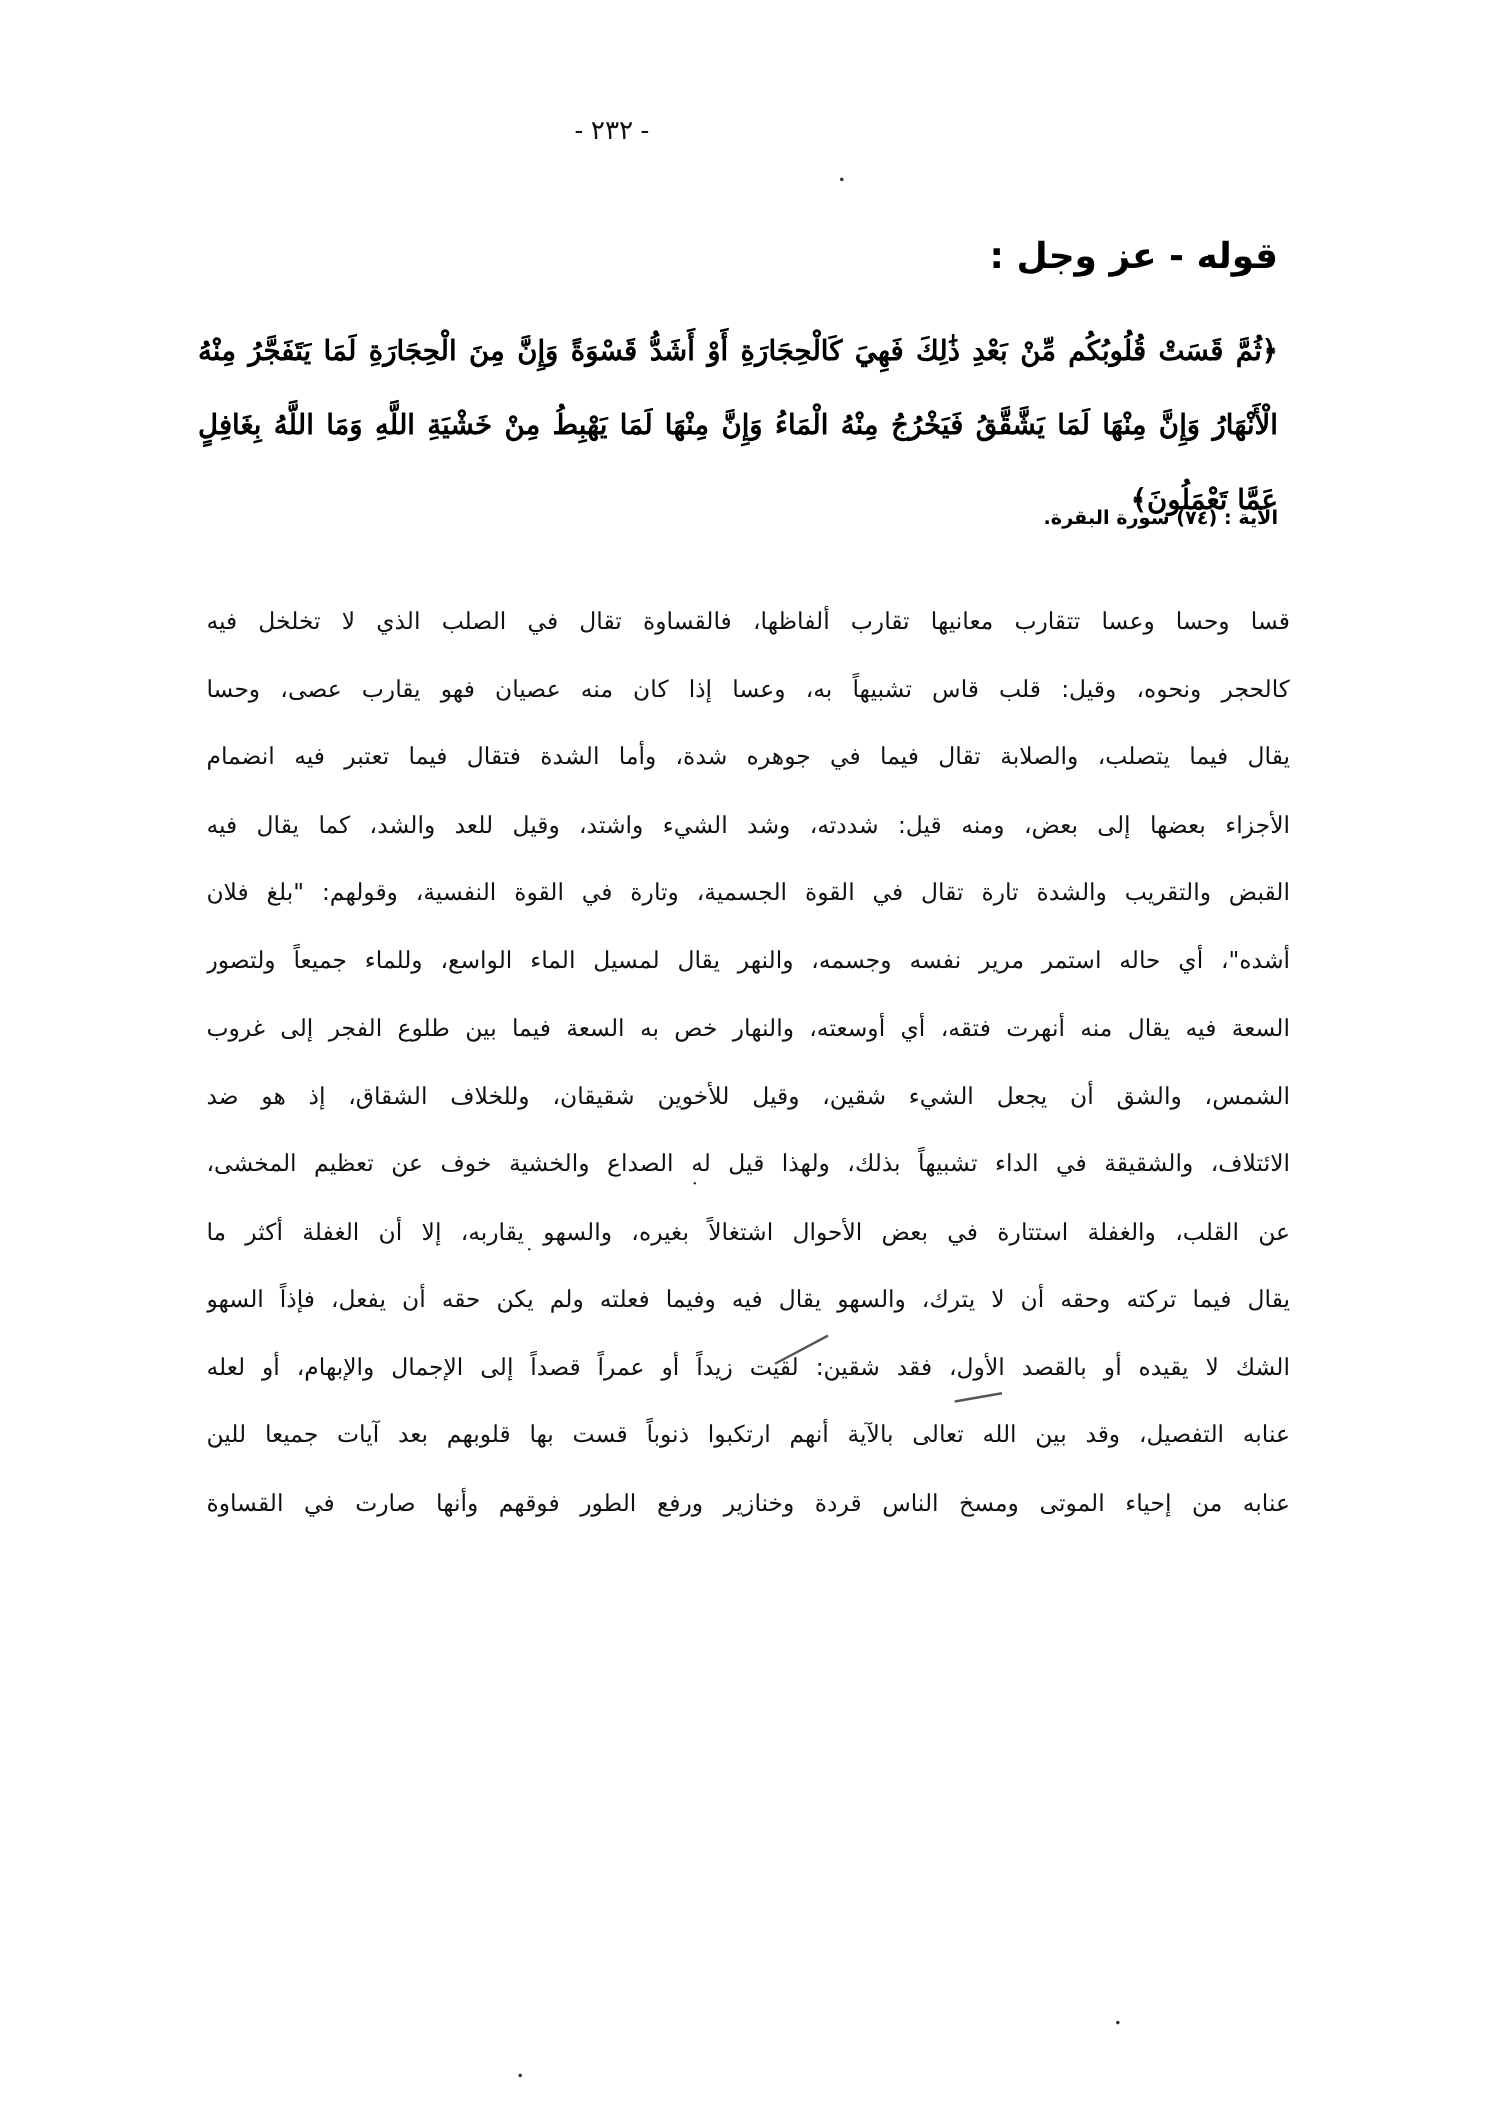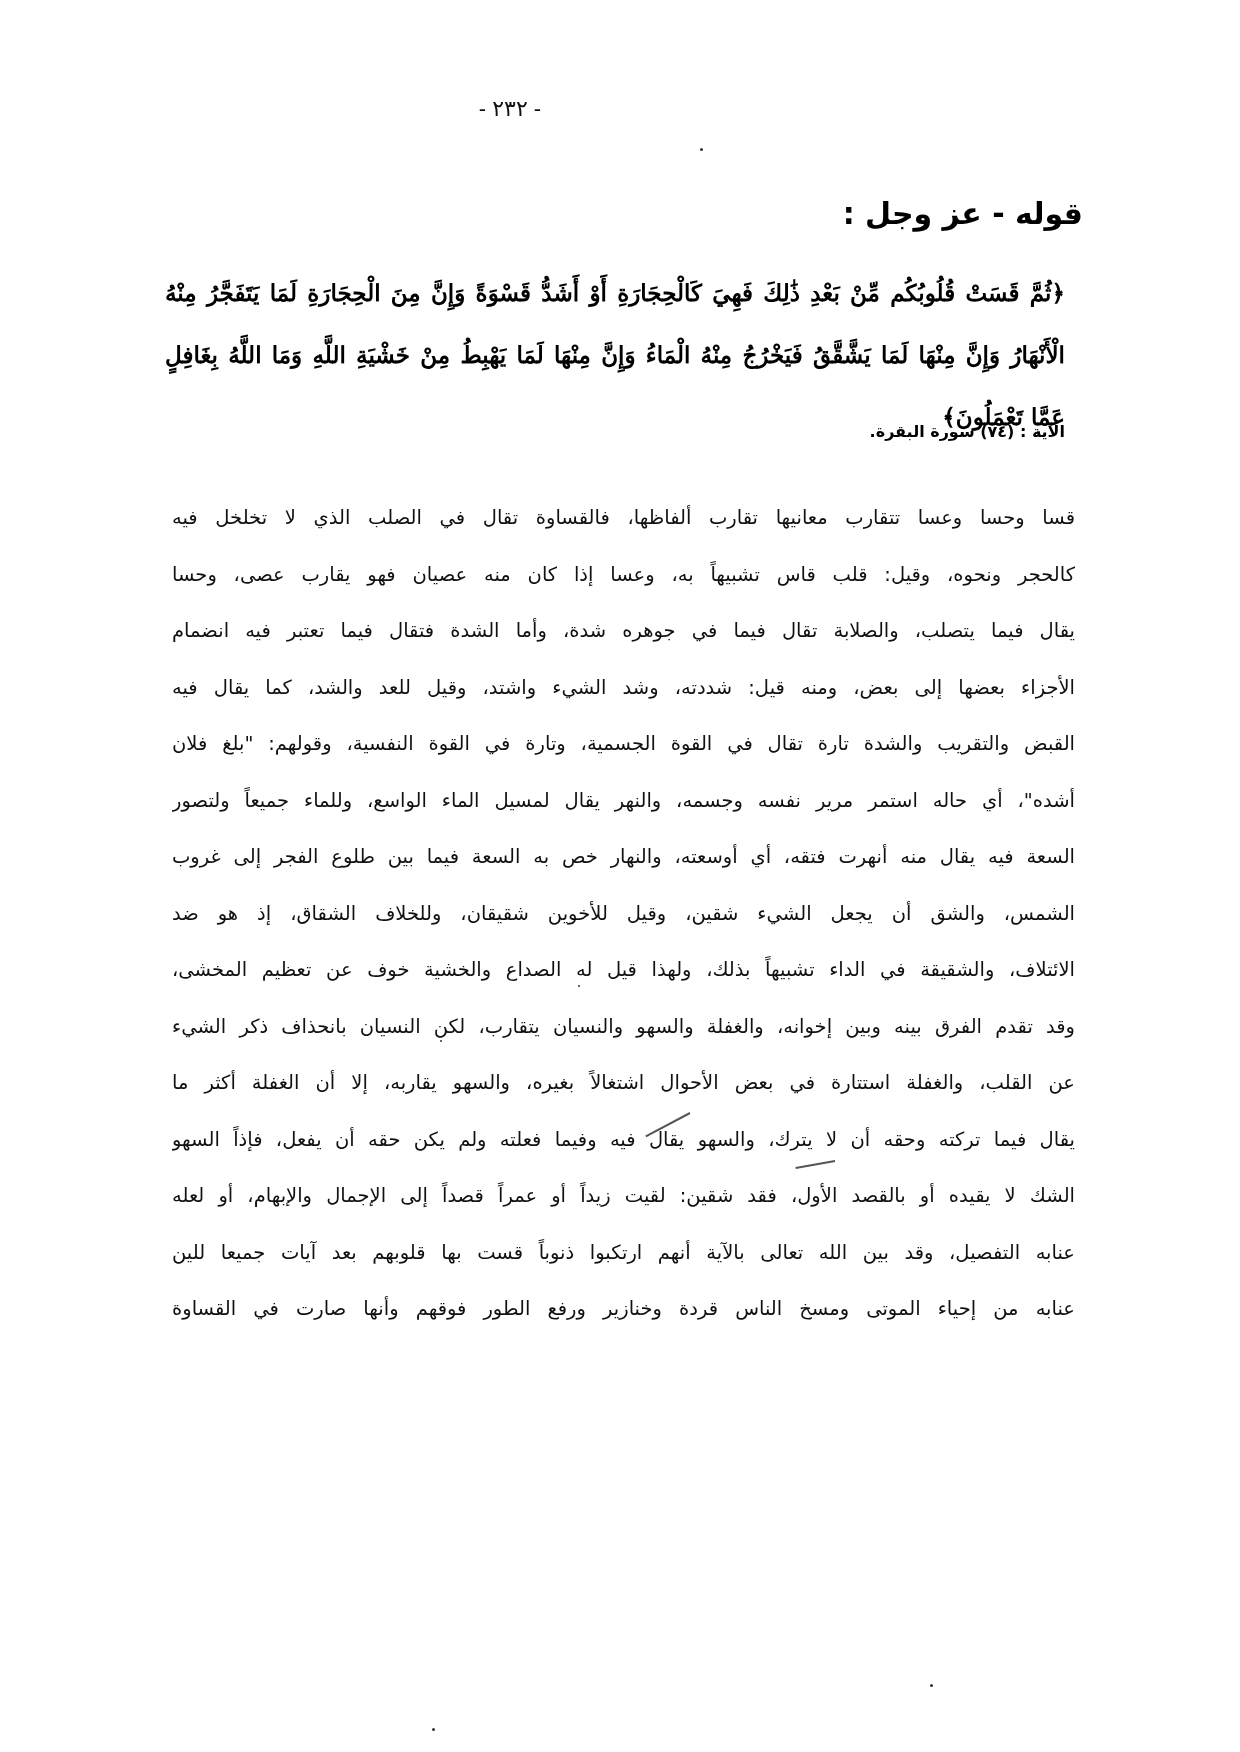--- a/index.html
+++ b/index.html
@@ -22,21 +22,21 @@
       width: 1020px;
       text-align: center;
       direction: rtl;
       font-family: "Liberation Sans", sans-serif;
       font-size: 22px;
       color: #111;
     }
     .heading {
       position: absolute;
       top: 196px;
-      right: 157px;
+      right: 175px;
       font-family: "DejaVu Sans", sans-serif;
       font-weight: bold;
       font-size: 30px;
       direction: rtl;
       color: #000;
     }
     .verse {
       position: absolute;
       top: 262px;
       right: 175px;
@@ -107,21 +107,20 @@
   <div class="body-text">
     <div class="body-line">قسا وحسا وعسا تتقارب معانيها تقارب ألفاظها، فالقساوة تقال في الصلب الذي لا تخلخل فيه</div>
     <div class="body-line">كالحجر ونحوه، وقيل: قلب قاس تشبيهاً به، وعسا إذا كان منه عصيان فهو يقارب عصى، وحسا</div>
     <div class="body-line">يقال فيما يتصلب، والصلابة تقال فيما في جوهره شدة، وأما الشدة فتقال فيما تعتبر فيه انضمام</div>
     <div class="body-line">الأجزاء بعضها إلى بعض، ومنه قيل: شددته، وشد الشيء واشتد، وقيل للعد والشد، كما يقال فيه</div>
     <div class="body-line">القبض والتقريب والشدة تارة تقال في القوة الجسمية، وتارة في القوة النفسية، وقولهم: "بلغ فلان</div>
     <div class="body-line">أشده"، أي حاله استمر مرير نفسه وجسمه، والنهر يقال لمسيل الماء الواسع، وللماء جميعاً ولتصور</div>
     <div class="body-line">السعة فيه يقال منه أنهرت فتقه، أي أوسعته، والنهار خص به السعة فيما بين طلوع الفجر إلى غروب</div>
     <div class="body-line">الشمس، والشق أن يجعل الشيء شقين، وقيل للأخوين شقيقان، وللخلاف الشقاق، إذ هو ضد</div>
     <div class="body-line">الائتلاف، والشقيقة في الداء تشبيهاً بذلك، ولهذا قيل له الصداع والخشية خوف عن تعظيم المخشى،</div>
-    <div class="body-line">وقد تقدم الفرق بينه وبين إخوانه، والغفلة والسهو والنسيان يتقارب، لكن النسيان بانحذاف ذكر الشيء</div>
     <div class="body-line">عن القلب، والغفلة استتارة في بعض الأحوال اشتغالاً بغيره، والسهو يقاربه، إلا أن الغفلة أكثر ما</div>
     <div class="body-line">يقال فيما تركته وحقه أن لا يترك، والسهو يقال فيه وفيما فعلته ولم يكن حقه أن يفعل، فإذاً السهو</div>
     <div class="body-line">الشك لا يقيده أو بالقصد الأول، فقد شقين: لقيت زيداً أو عمراً قصداً إلى الإجمال والإبهام، أو لعله</div>
     <div class="body-line">عنابه التفصيل، وقد بين الله تعالى بالآية أنهم ارتكبوا ذنوباً قست بها قلوبهم بعد آيات جميعا للين</div>
     <div class="body-line">عنابه من إحياء الموتى ومسخ الناس قردة وخنازير ورفع الطور فوقهم وأنها صارت في القساوة</div>
   </div>
 
   <div class="mark" style="top:148px; left:700px; width:3px; height:3px;"></div>
   <div class="mark" style="top:1684px; left:930px; width:3px; height:3px;"></div>
   <div class="mark" style="top:1728px; left:432px; width:3px; height:3px;"></div>

